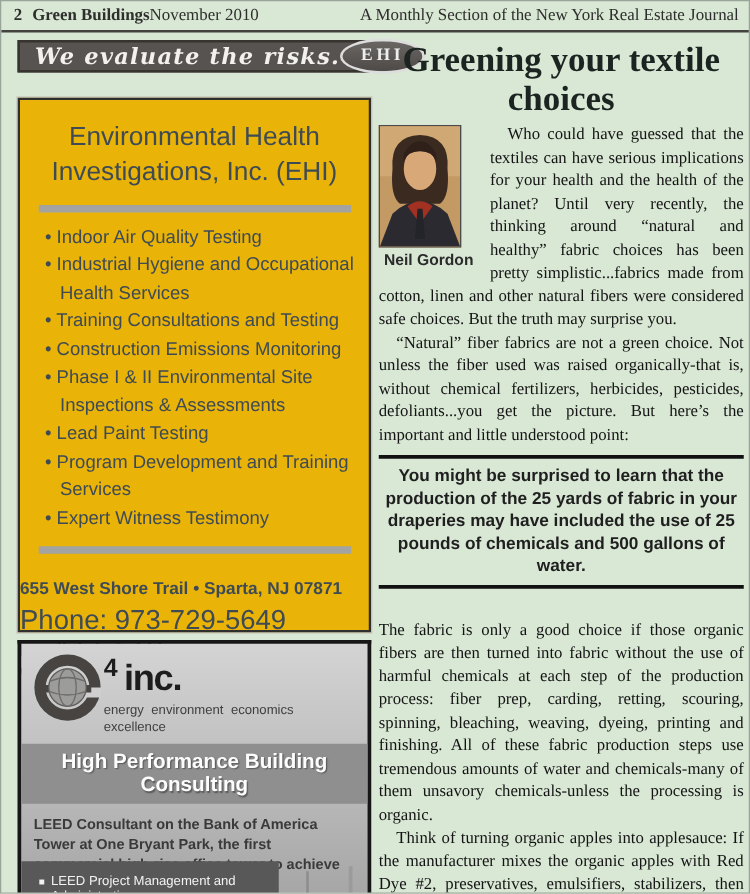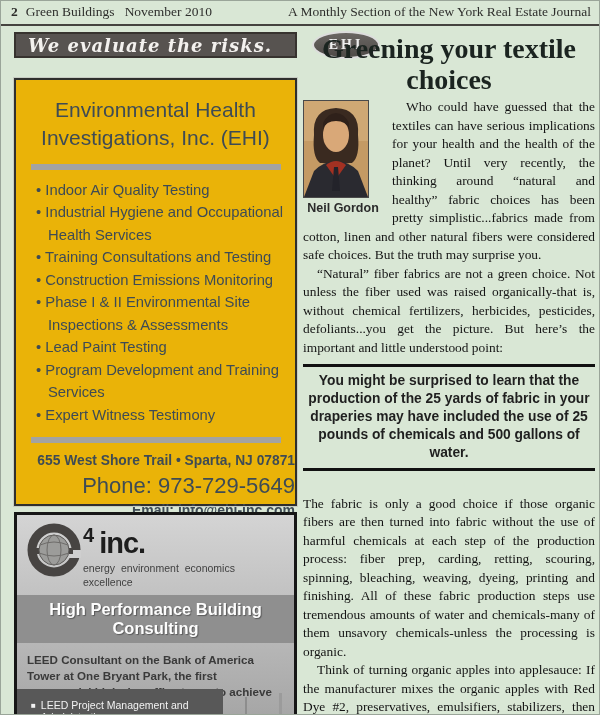--- a/index.html
+++ b/index.html
@@ -5,43 +5,43 @@
   html,body{margin:0;padding:0;}
   body{width:600px;height:715px;overflow:hidden;background:#eef2ea;}
   .page{
     position:relative;width:600px;height:715px;overflow:hidden;
     background:#d9e7d5;border:1px solid #9aa599;box-sizing:border-box;
     font-family:"Liberation Serif",serif;color:#1c1c1c;
   }
   
   .hdr{position:absolute;top:3px;left:10px;right:8px;display:flex;justify-content:space-between;align-items:baseline;font-size:13.5px;color:#2e2e2c;}
   .hdr .pgnum{font-weight:bold;margin-right:8px;}
-  .hdr .sect{margin-right:10px;}
+  .hdr .sect{font-weight:bold;}
   .hdr-rule{position:absolute;top:23px;left:0;width:600px;height:2px;background:#45433f;}
   
   .banner{
     position:absolute;left:13px;top:31px;width:283px;height:26px;box-sizing:border-box;
-    background:#575350;border:2px solid #37332f;display:flex;align-items:center;justify-content:space-between;padding:0 8px 0 12px;gap:40px;
+    background:#575350;border:2px solid #37332f;display:flex;align-items:center;justify-content:space-between;padding:0 8px 0 12px;
   }
   .banner .slogan{font-family:"DejaVu Serif",serif;font-style:italic;font-weight:bold;color:#f3f1ee;font-size:18px;letter-spacing:1px;white-space:nowrap;}
   .banner .oval{
     min-width:64px;height:24px;border:2px solid #ddd;border-radius:50%;display:flex;align-items:center;justify-content:center;
     color:#eee;font-family:"Liberation Serif",serif;font-weight:bold;font-size:14px;letter-spacing:3px;background:linear-gradient(#6a6663,#4e4a47);
   }
   .ehi{
     position:absolute;left:13px;top:77px;width:283px;height:428px;box-sizing:border-box;
     background:#eab308;border:2px solid #2f2f2d;outline:1px solid #c7ccc3;
     font-family:"Liberation Sans",sans-serif;color:#3e4b55;
   }
   .ehi-title{margin:16px auto 0;width:246px;text-align:center;font-size:21px;line-height:1.35;color:#3e4b55;}
   .divider{margin:11px auto 9px;width:250px;height:6px;background:#a3a3a1;}
   .services{margin:4px 10px 0 20px;padding:0;list-style:none;font-size:14.8px;line-height:1.52;}
   .services li{padding-left:12px;text-indent:-12px;}
   .services li::before{content:"• ";}
-  .ehi-contact{text-align:right;margin-top:10px;}
+  .ehi-contact{text-align:left;margin-top:20px;}
   .addr{font-size:13.8px;font-weight:bold;}
   .phone{font-size:22px;margin-top:5px;}
   .mail,.web{font-size:14px;font-weight:bold;margin-top:3px;}
   
   .e4{
     position:absolute;left:13px;top:511px;width:283px;height:204px;box-sizing:border-box;overflow:hidden;
     background:linear-gradient(#d4d4d4,#a6a6a6);border:3px solid #161616;border-bottom:none;
     font-family:"Liberation Sans",sans-serif;
   }
   .e4-logo-row{display:flex;align-items:flex-start;padding:8px 6px 4px 10px;}

